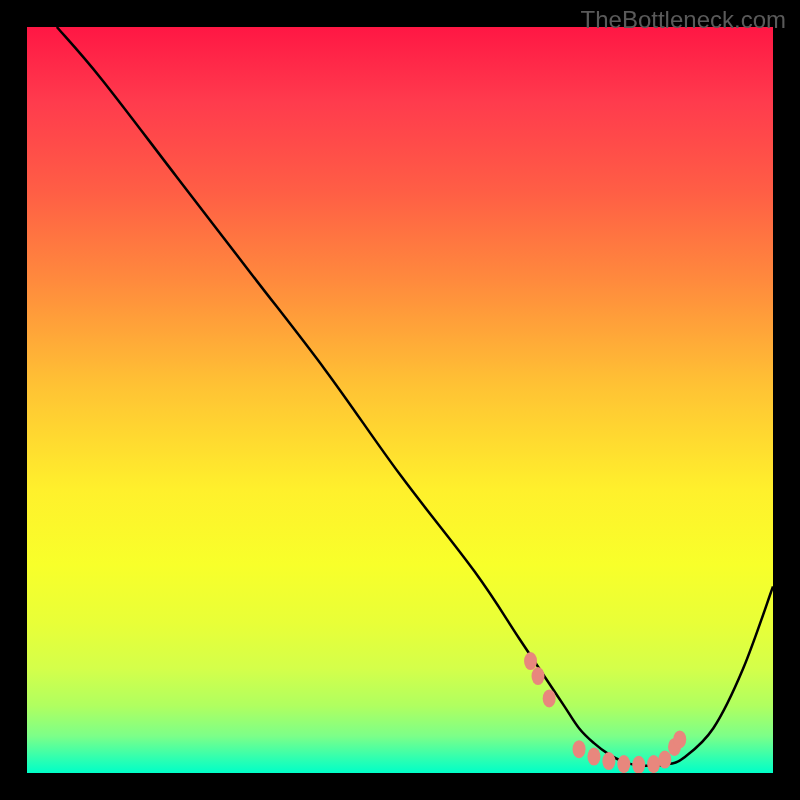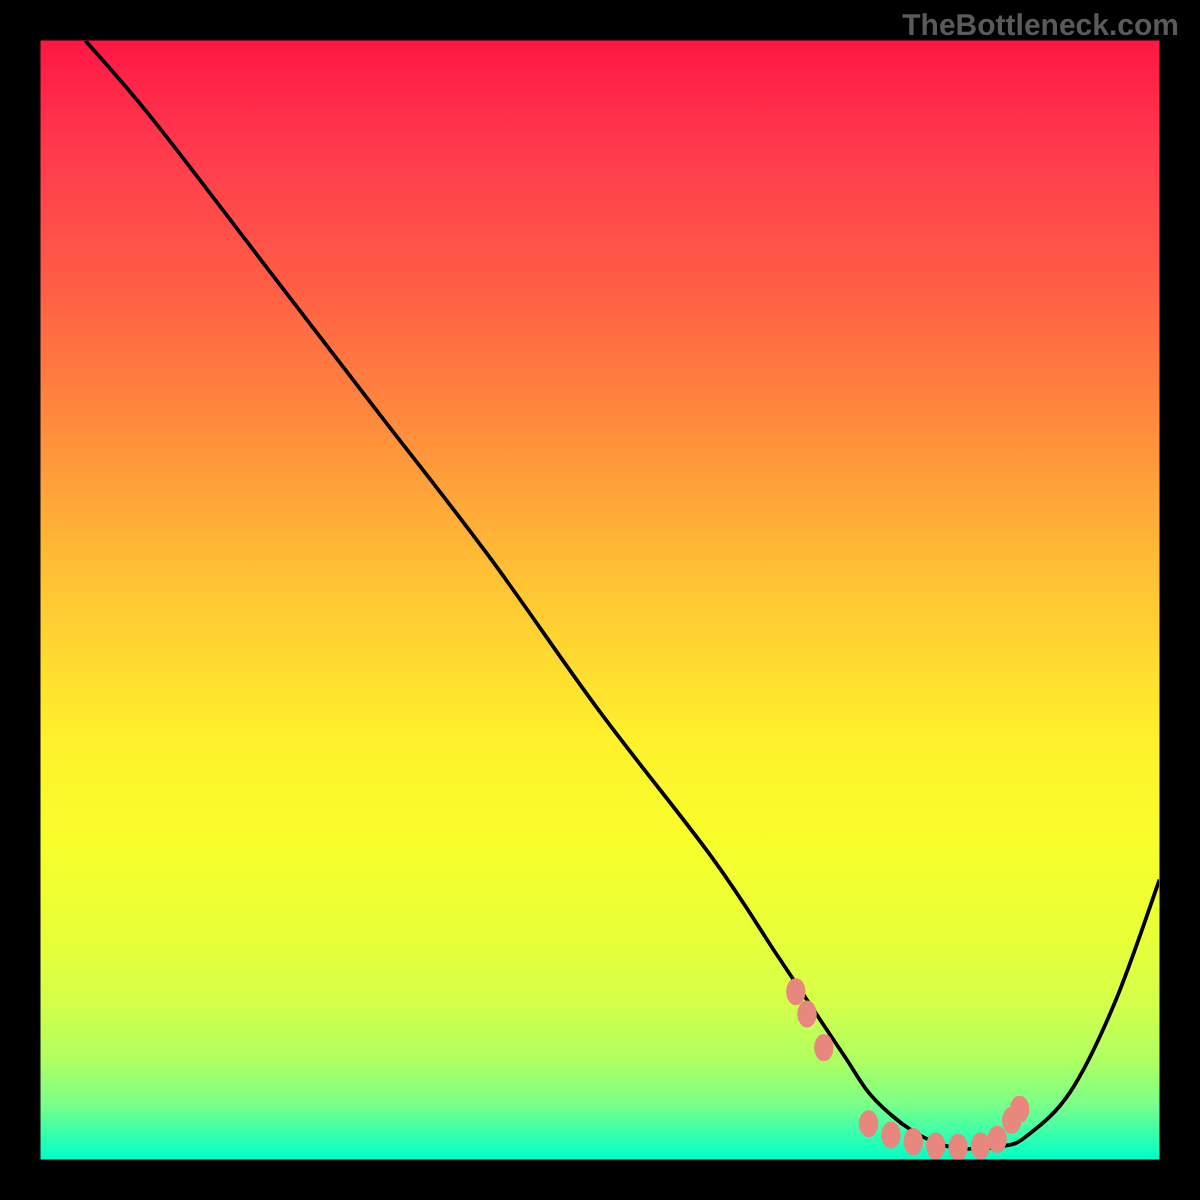--- a/index.html
+++ b/index.html
@@ -8,22 +8,22 @@
     height: 800px;
     background: #000;
     position: relative;
     font-family: Arial, sans-serif;
   }
   .watermark {
     position: absolute;
     top: 6px;
     right: 14px;
     color: #5a5a5a;
-    font-size: 20px;
-    font-weight: 700;
+    font-size: 24px;
+    font-weight: 400;
     z-index: 10;
   }
   .plot-area {
     position: absolute;
     top: 27px;
     left: 27px;
     width: 746px;
     height: 746px;
     background: linear-gradient(to bottom,
       #ff1744 0%,

